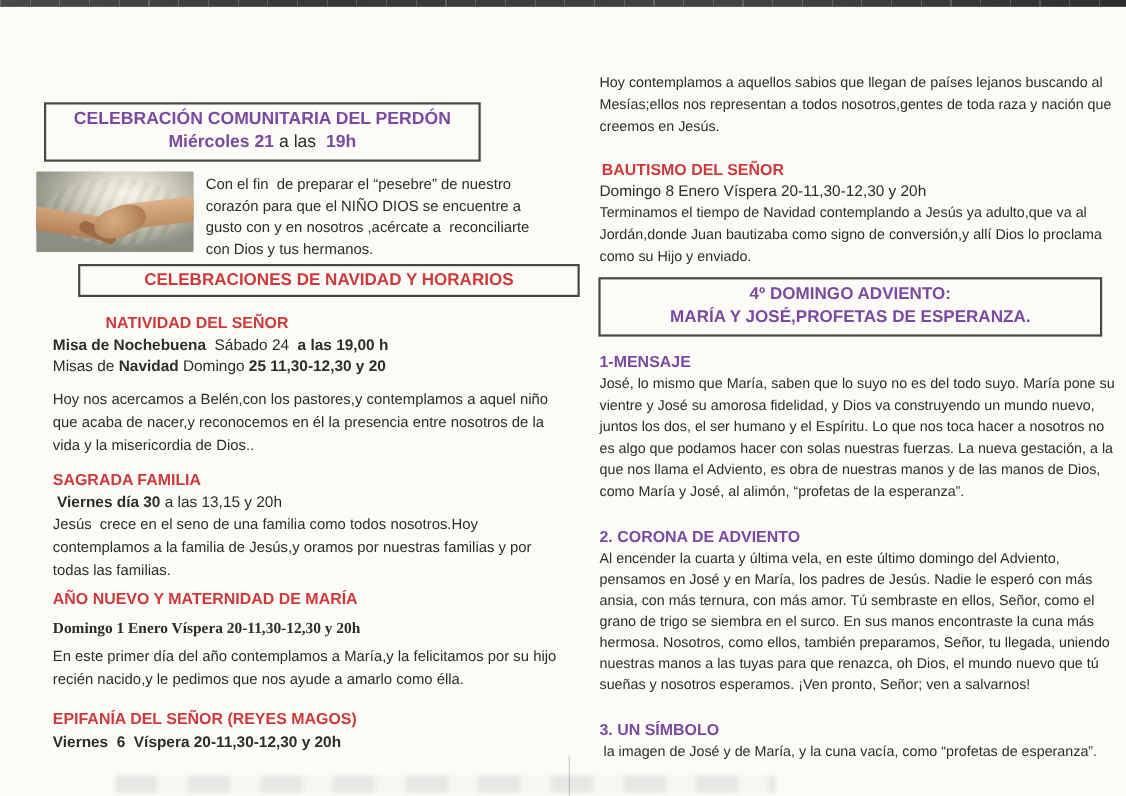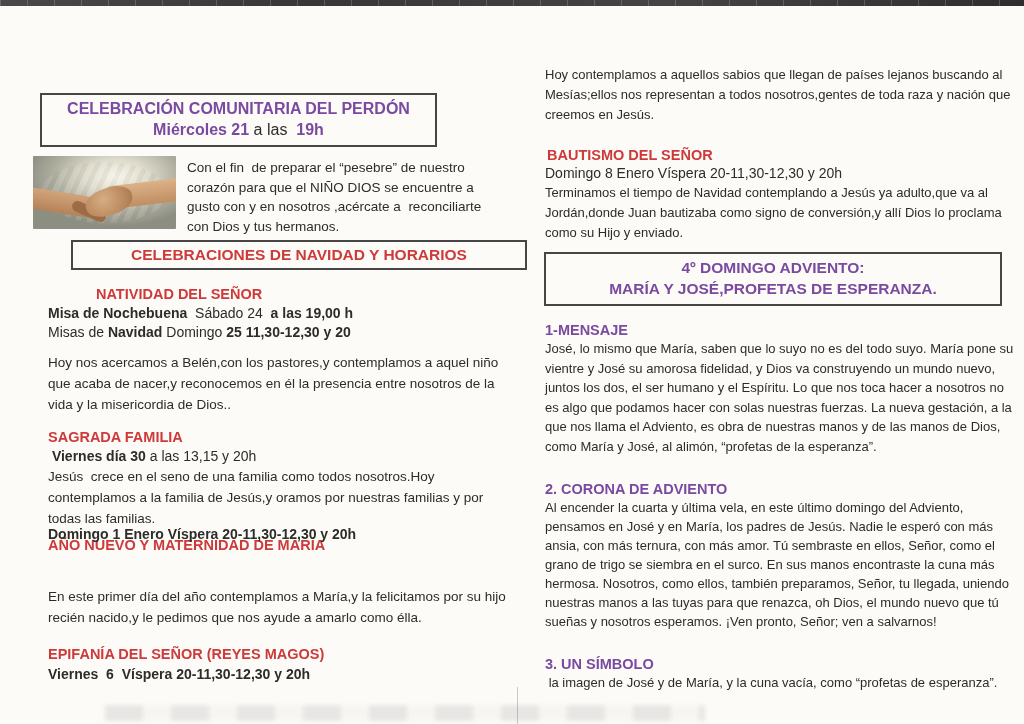--- a/index.html
+++ b/index.html
@@ -97,21 +97,21 @@
     <div><span class="bold pre">Misa de Nochebuena</span><span class="pre">  Sábado 24  </span><span class="bold pre">a las 19,00 h</span></div>
     <div><span class="pre">Misas de </span><span class="bold pre">Navidad</span><span class="pre"> Domingo </span><span class="bold pre">25 11,30-12,30 y 20</span></div>
   </div>
   <div class="abs body-l pre" style="left:48px;top:352px;width:452px;">Hoy nos acercamos a Belén,con los pastores,y contemplamos a aquel niño que acaba de nacer,y reconocemos en él la presencia entre nosotros de la vida y la misericordia de Dios..</div>
 
   <div class="abs sec-title red" style="left:48px;top:428px;">SAGRADA FAMILIA</div>
   <div class="abs sched" style="left:48px;top:447px;"><span class="bold pre"> Viernes día 30</span><span class="pre"> a las 13,15 y 20h</span></div>
   <div class="abs body-l pre" style="left:48px;top:466px;width:460px;">Jesús  crece en el seno de una familia como todos nosotros.Hoy contemplamos a la familia de Jesús,y oramos por nuestras familias y por todas las familias.</div>
 
   <div class="abs sec-title red" style="left:48px;top:536px;">AÑO NUEVO Y MATERNIDAD DE MARÍA</div>
-  <div class="abs sched bold pre" style="left:48px;top:525px;">Domingo 1 Enero Víspera 20-11,30-12,30 y 20h</div>
+  <div class="abs sched bold pre" style="left:48px;top:562px;font-family:Liberation Serif, serif;">Domingo 1 Enero Víspera 20-11,30-12,30 y 20h</div>
   <div class="abs body-l pre" style="left:48px;top:586px;width:460px;">En este primer día del año contemplamos a María,y la felicitamos por su hijo recién nacido,y le pedimos que nos ayude a amarlo como élla.</div>
 
   <div class="abs sec-title red" style="left:48px;top:645px;">EPIFANÍA DEL SEÑOR (REYES MAGOS)</div>
   <div class="abs sched bold pre" style="left:48px;top:665px;">Viernes  6  Víspera 20-11,30-12,30 y 20h</div>
 
   <div class="abs body-r pre" style="left:545px;top:65px;width:470px;line-height:20px;">Hoy contemplamos a aquellos sabios que llegan de países lejanos buscando al Mesías;ellos nos representan a todos nosotros,gentes de toda raza y nación que creemos en Jesús.</div>
 
   <div class="abs sec-title red" style="left:547px;top:146px;">BAUTISMO DEL SEÑOR</div>
   <div class="abs sched pre" style="left:545px;top:164px;text-align:center;">Domingo 8 Enero Víspera 20-11,30-12,30 y 20h</div>
   <div class="abs body-r pre" style="left:545px;top:183px;width:470px;line-height:20px;">Terminamos el tiempo de Navidad contemplando a Jesús ya adulto,que va al Jordán,donde Juan bautizaba como signo de conversión,y allí Dios lo proclama como su Hijo y enviado.</div>

